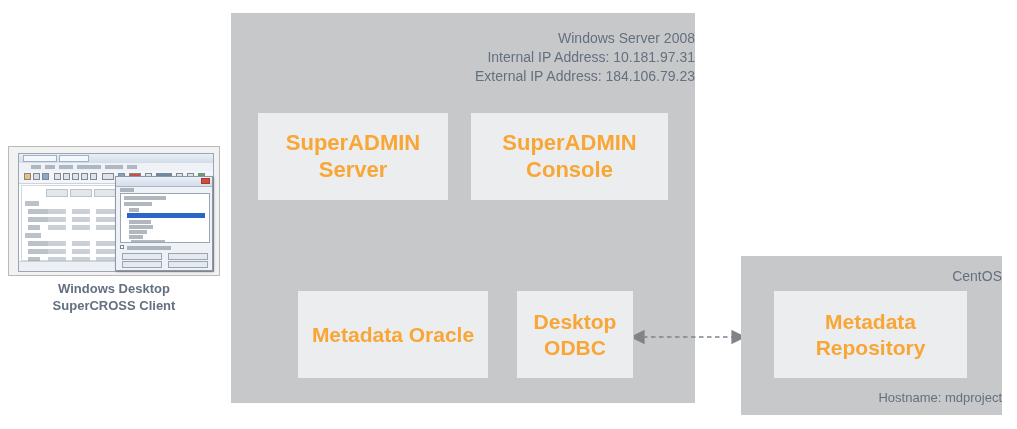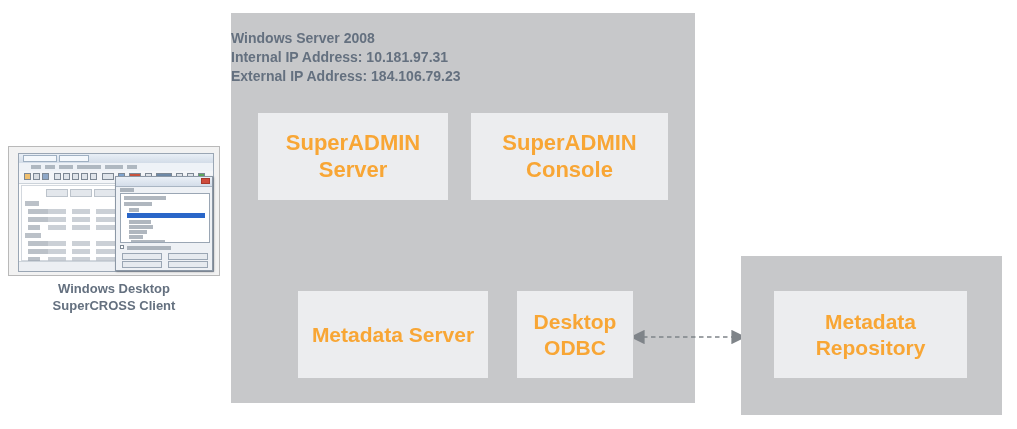--- a/index.html
+++ b/index.html
@@ -21,23 +21,23 @@
   
   .host-box {
     position: absolute;
     background: #c7c8ca;
     box-sizing: border-box;
   }
   .host-title {
     position: absolute;
     left: 0;
     right: 0;
-    text-align: left;
+    text-align: right;
     color: #64707f;
-    font-weight: bold;
+    font-weight: normal;
     font-size: 14px;
     line-height: 19px;
     white-space: pre-line;
   }
   .comp-box {
     position: absolute;
     background: #ecedef;
     box-sizing: border-box;
     display: flex;
     align-items: center;
@@ -393,21 +393,21 @@
 Server</span>
     </div>
 
     <div class="comp-box" style="left:240px; top:100px; width:197px; height:87px;">
       <span class="comp-label sz-22">SuperADMIN
 Console</span>
     </div>
 
 
     <div class="comp-box" style="left:67px; top:278px; width:190px; height:87px;">
-      <span class="comp-label sz-21">Metadata Server</span>
+      <span class="comp-label sz-21">Metadata Oracle</span>
     </div>
 
     <div class="comp-box" style="left:286px; top:278px; width:116px; height:87px;">
       <span class="comp-label sz-21">Desktop
 ODBC</span>
     </div>
   </div>
 
   <div id="connector">
     <svg width="108" height="22" viewBox="0 0 108 22" xmlns="http://www.w3.org/2000/svg">
@@ -418,21 +418,23 @@
         <marker id="arr-r" markerWidth="9" markerHeight="9" refX="1" refY="4.5" orient="auto">
           <path d="M0,0 L9,4.5 L0,9 z" fill="#7f8489"></path>
         </marker>
       </defs>
       <line x1="9" y1="11" x2="99" y2="11" stroke="#7f8489" stroke-width="1.6" stroke-dasharray="4.5,3.5" marker-start="url(#arr-l)" marker-end="url(#arr-r)"></line>
     </svg>
   </div>
 
   <div class="host-box" id="centos-host" style="left:741px; top:256px; width:261px; height:159px;">
 
+    <div class="host-title" style="top:11px;">CentOS</div>
 
     <div class="comp-box" style="left:33px; top:35px; width:193px; height:87px;">
       <span class="comp-label sz-21">Metadata
 Repository</span>
     </div>
 
+    <div class="host-title" style="top:132px; font-size:13px;">Hostname: mdproject</div>
   </div>
 
 </div>
 
 </body></html>

